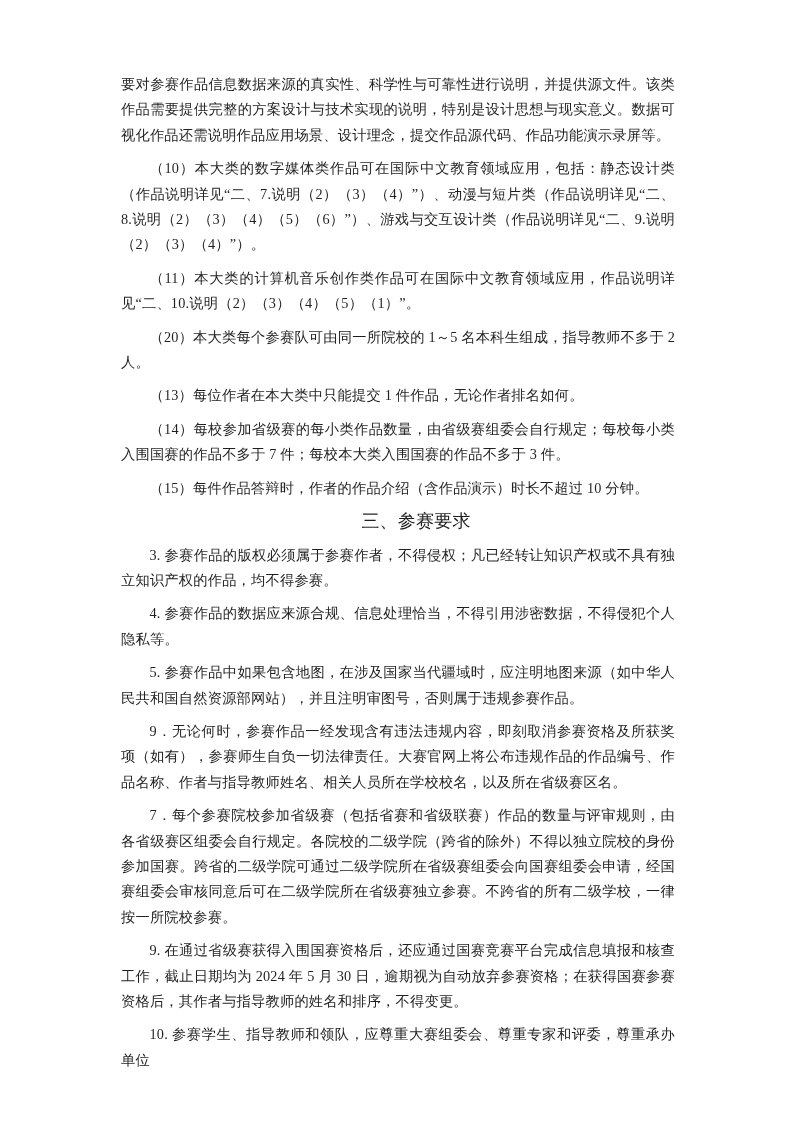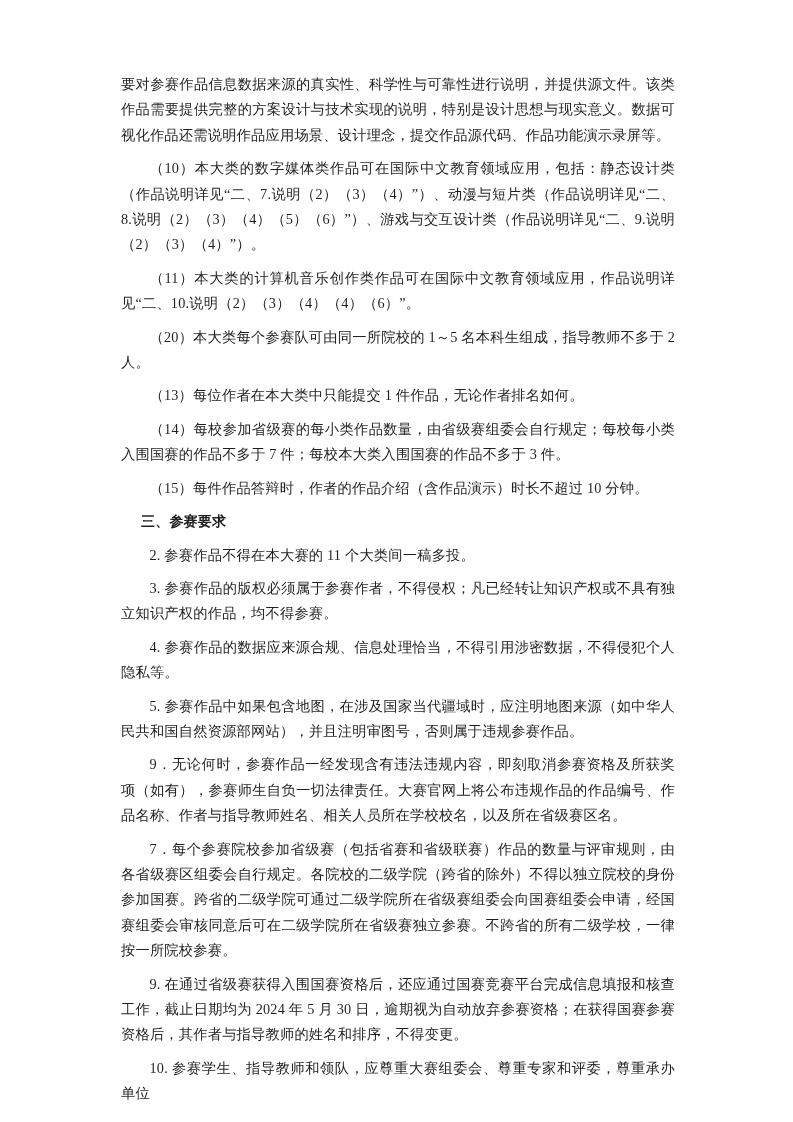--- a/index.html
+++ b/index.html
@@ -33,41 +33,40 @@
   }
   .para {
     text-indent: 2em;
   }
   .para.no-indent {
     text-indent: 0;
   }
   .heading {
     margin: 8px 0 4px 0;
     padding: 0;
-    font-size: 14px;
-    font-weight: bold;
+    font-size: 18px;
+    font-weight: normal;
     line-height: 25.4px;
     text-indent: 2em;
-    text-align: left;
+    text-align: center;
   }
 </style>
 </head>
 <body>
 
 <div class="page">
   <div class="doc-body">
       <p class="para no-indent">要对参赛作品信息数据来源的真实性、科学性与可靠性进行说明，并提供源文件。该类作品需要提供完整的方案设计与技术实现的说明，特别是设计思想与现实意义。数据可视化作品还需说明作品应用场景、设计理念，提交作品源代码、作品功能演示录屏等。</p>
       <p class="para">（10）本大类的数字媒体类作品可在国际中文教育领域应用，包括：静态设计类（作品说明详见“二、7.说明（2）（3）（4）”）、动漫与短片类（作品说明详见“二、8.说明（2）（3）（4）（5）（6）”）、游戏与交互设计类（作品说明详见“二、9.说明（2）（3）（4）”）。</p>
-      <p class="para">（11）本大类的计算机音乐创作类作品可在国际中文教育领域应用，作品说明详见“二、10.说明（2）（3）（4）（4）（6）”。</p>
+      <p class="para">（11）本大类的计算机音乐创作类作品可在国际中文教育领域应用，作品说明详见“二、10.说明（2）（3）（4）（5）（1）”。</p>
       <p class="para">（20）本大类每个参赛队可由同一所院校的 1～5 名本科生组成，指导教师不多于 2 人。</p>
       <p class="para">（13）每位作者在本大类中只能提交 1 件作品，无论作者排名如何。</p>
       <p class="para">（14）每校参加省级赛的每小类作品数量，由省级赛组委会自行规定；每校每小类入围国赛的作品不多于 7 件；每校本大类入围国赛的作品不多于 3 件。</p>
       <p class="para">（15）每件作品答辩时，作者的作品介绍（含作品演示）时长不超过 10 分钟。</p>
       <h3 class="heading">三、参赛要求</h3>
-      <p class="para">2. 参赛作品不得在本大赛的 11 个大类间一稿多投。</p>
       <p class="para">3. 参赛作品的版权必须属于参赛作者，不得侵权；凡已经转让知识产权或不具有独立知识产权的作品，均不得参赛。</p>
       <p class="para">4. 参赛作品的数据应来源合规、信息处理恰当，不得引用涉密数据，不得侵犯个人隐私等。</p>
       <p class="para">5. 参赛作品中如果包含地图，在涉及国家当代疆域时，应注明地图来源（如中华人民共和国自然资源部网站），并且注明审图号，否则属于违规参赛作品。</p>
       <p class="para">9．无论何时，参赛作品一经发现含有违法违规内容，即刻取消参赛资格及所获奖项（如有），参赛师生自负一切法律责任。大赛官网上将公布违规作品的作品编号、作品名称、作者与指导教师姓名、相关人员所在学校校名，以及所在省级赛区名。</p>
       <p class="para">7．每个参赛院校参加省级赛（包括省赛和省级联赛）作品的数量与评审规则，由各省级赛区组委会自行规定。各院校的二级学院（跨省的除外）不得以独立院校的身份参加国赛。跨省的二级学院可通过二级学院所在省级赛组委会向国赛组委会申请，经国赛组委会审核同意后可在二级学院所在省级赛独立参赛。不跨省的所有二级学校，一律按一所院校参赛。</p>
       <p class="para">9. 在通过省级赛获得入围国赛资格后，还应通过国赛竞赛平台完成信息填报和核查工作，截止日期均为 2024 年 5 月 30 日，逾期视为自动放弃参赛资格；在获得国赛参赛资格后，其作者与指导教师的姓名和排序，不得变更。</p>
       <p class="para">10. 参赛学生、指导教师和领队，应尊重大赛组委会、尊重专家和评委，尊重承办单位</p>
     </div>
 </div>
 

